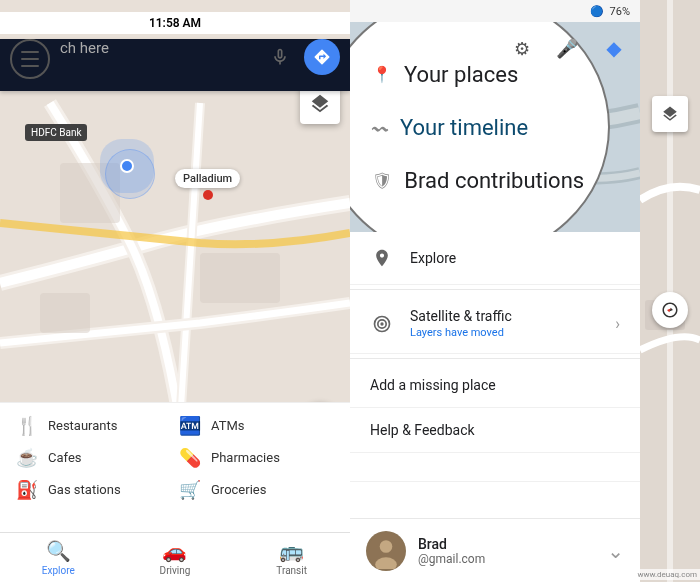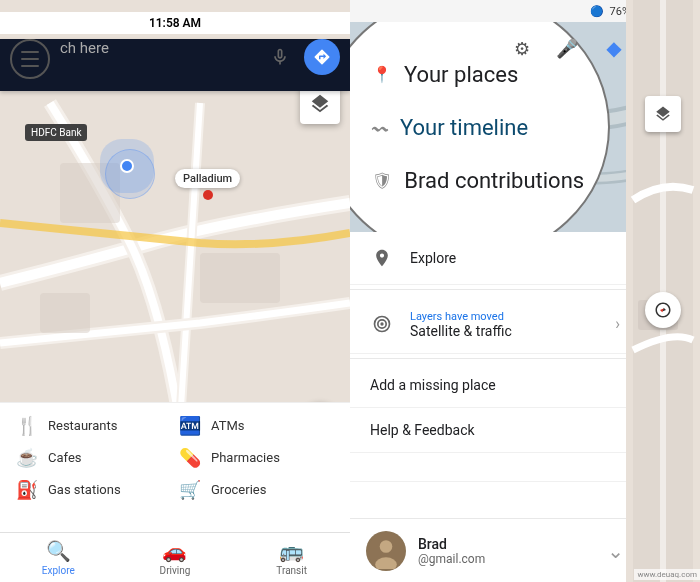--- a/index.html
+++ b/index.html
@@ -301,21 +301,21 @@
     }
     .user-info { flex: 1; }
     .user-name { font-size: 14px; font-weight: 500; color: #202124; }
     .user-email { font-size: 12px; color: #666; }
     .user-chevron { font-size: 20px; color: #999; cursor: pointer; }
 
     
     .right-side-map {
       position: absolute;
       right: 0; top: 0;
-      width: 74px; height: 582px;
+      width: 60px; height: 582px;
       background: #e8e0d8;
       display: flex; flex-direction: column;
       align-items: center;
       padding-top: 22px;
     }
 
     
     .map-svg {
       position: absolute;
       inset: 0;
@@ -520,22 +520,22 @@
 
       <div class="menu-list-item">
         <div class="menu-list-icon">
           <svg width="20" height="20" viewBox="0 0 24 24" fill="#666">
             <circle cx="12" cy="12" r="9" fill="none" stroke="#666" stroke-width="2"></circle>
             <circle cx="12" cy="12" r="5" fill="none" stroke="#666" stroke-width="2"></circle>
             <circle cx="12" cy="12" r="2" fill="#666"></circle>
           </svg>
         </div>
         <div style="flex:1;">
+          <div style="font-size:14px; color:#202124;">Satellite &amp; traffic</div>
           <div style="font-size:11px; color:#1a73e8; margin-top:2px;">Layers have moved</div>
-          <div style="font-size:14px; color:#202124;">Satellite &amp; traffic</div>
         </div>
         <span class="menu-chevron">›</span>
       </div>
 
       <div class="menu-divider"></div>
 
       <div class="menu-list-item">
         <div style="flex:1;">
           <div style="font-size:14px; color:#202124;">Add a missing place</div>
         </div>

